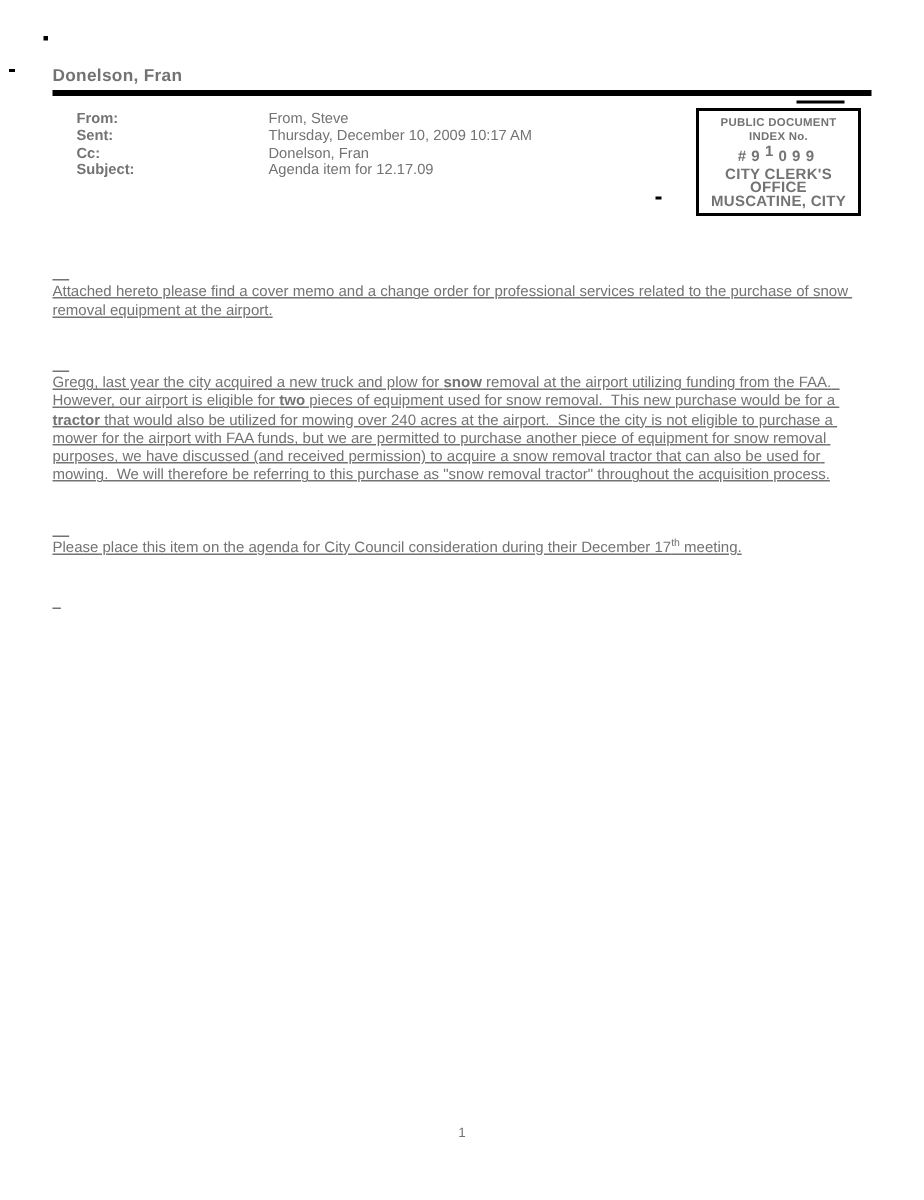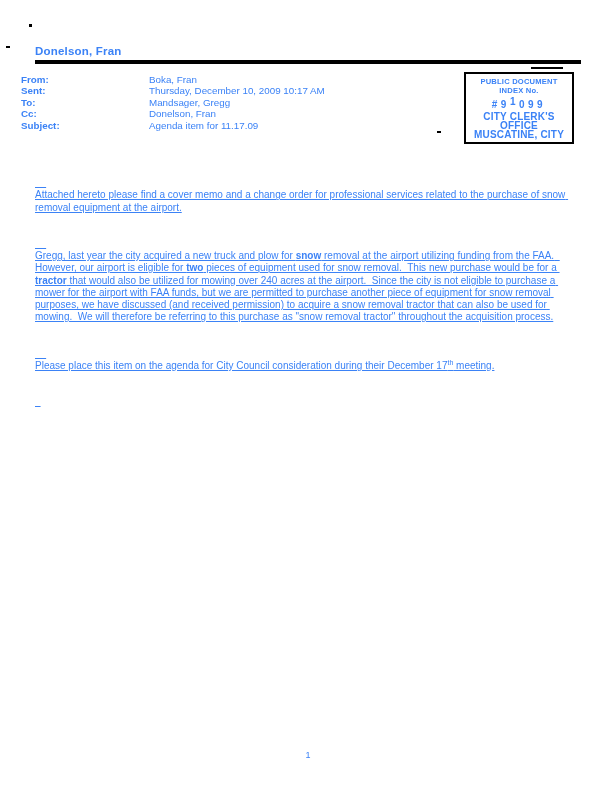--- a/index.html
+++ b/index.html
@@ -6,40 +6,40 @@
   body {
     background:#e8e8e8;
     font-family:"Liberation Sans", sans-serif;
     -webkit-font-smoothing:none;
   }
   .page {
     position:relative;
     width:616px;
     height:800px;
     background:#ffffff;
-    color:#3b82f6;
+    color:#737373;
     overflow:hidden;
   }
   
   .speck { position:absolute; background:#000; }
   .speck1 { left:29px; top:24px; width:3px; height:3px; }
   .speck2 { left:6px;  top:46px; width:4px; height:2px; }
   .speck3 { left:437px; top:131px; width:4px; height:2px; }
   .artifact-line { position:absolute; left:531px; top:67px; width:32px; height:2px; background:#000; }
 
   
   .doc-title {
     position:absolute; left:35px; top:45px;
     font-size:11.5px; font-weight:bold; letter-spacing:0.2px;
   }
   .title-rule {
     position:absolute; left:35px; top:60px; width:546px; height:4px; background:#000;
   }
   .header-fields {
-    position:absolute; left:21px; top:74px;
+    position:absolute; left:51px; top:74px;
     border-collapse:collapse;
     font-size:9.8px; line-height:11.4px;
   }
   .header-fields td { padding:0; vertical-align:top; white-space:nowrap; }
   .header-fields td.lbl { width:128px; font-weight:bold; }
 
   
   .stamp {
     position:absolute; left:464px; top:72px; width:110px;
     border:2px solid #000;
@@ -78,37 +78,33 @@
   <div class="speck speck3"></div>
   <div class="artifact-line"></div>
 
   <div class="doc-title">Donelson, Fran</div>
   <div class="title-rule"></div>
 
   <table class="header-fields">
     <tbody>
         <tr>
       <td class="lbl">From:</td>
-      <td>Boka, Fran</td>
+      <td>From, Steve</td>
     </tr>
     <tr>
       <td class="lbl">Sent:</td>
       <td>Thursday, December 10, 2009 10:17 AM</td>
-    </tr>
-    <tr>
-      <td class="lbl">To:</td>
-      <td>Mandsager, Gregg</td>
     </tr>
     <tr>
       <td class="lbl">Cc:</td>
       <td>Donelson, Fran</td>
     </tr>
     <tr>
       <td class="lbl">Subject:</td>
-      <td>Agenda item for 11.17.09</td>
+      <td>Agenda item for 12.17.09</td>
     </tr>
   </tbody>
     </table>
 
   <div class="stamp">
     <div class="stamp-small">PUBLIC DOCUMENT</div>
     <div class="stamp-small">INDEX No.</div>
     <div class="stamp-number"><span>#9</span><span class="raised">1</span><span>099</span></div>
     <div class="stamp-office">CITY CLERK'S OFFICE</div>
     <div class="stamp-office">MUSCATINE, CITY</div>

